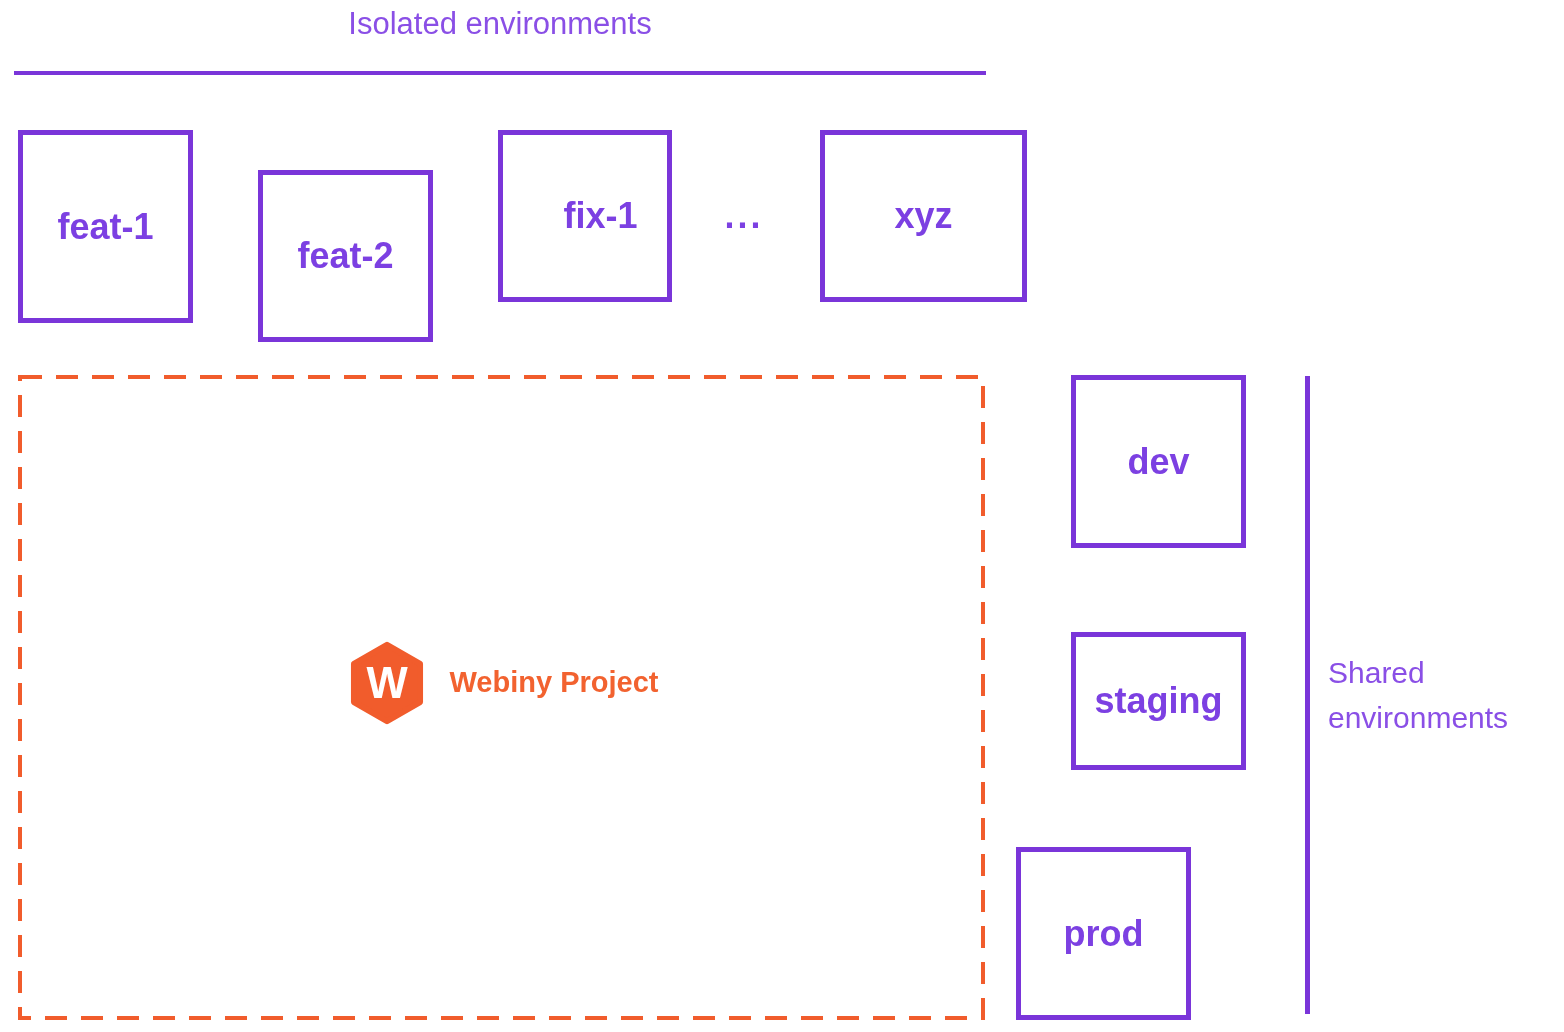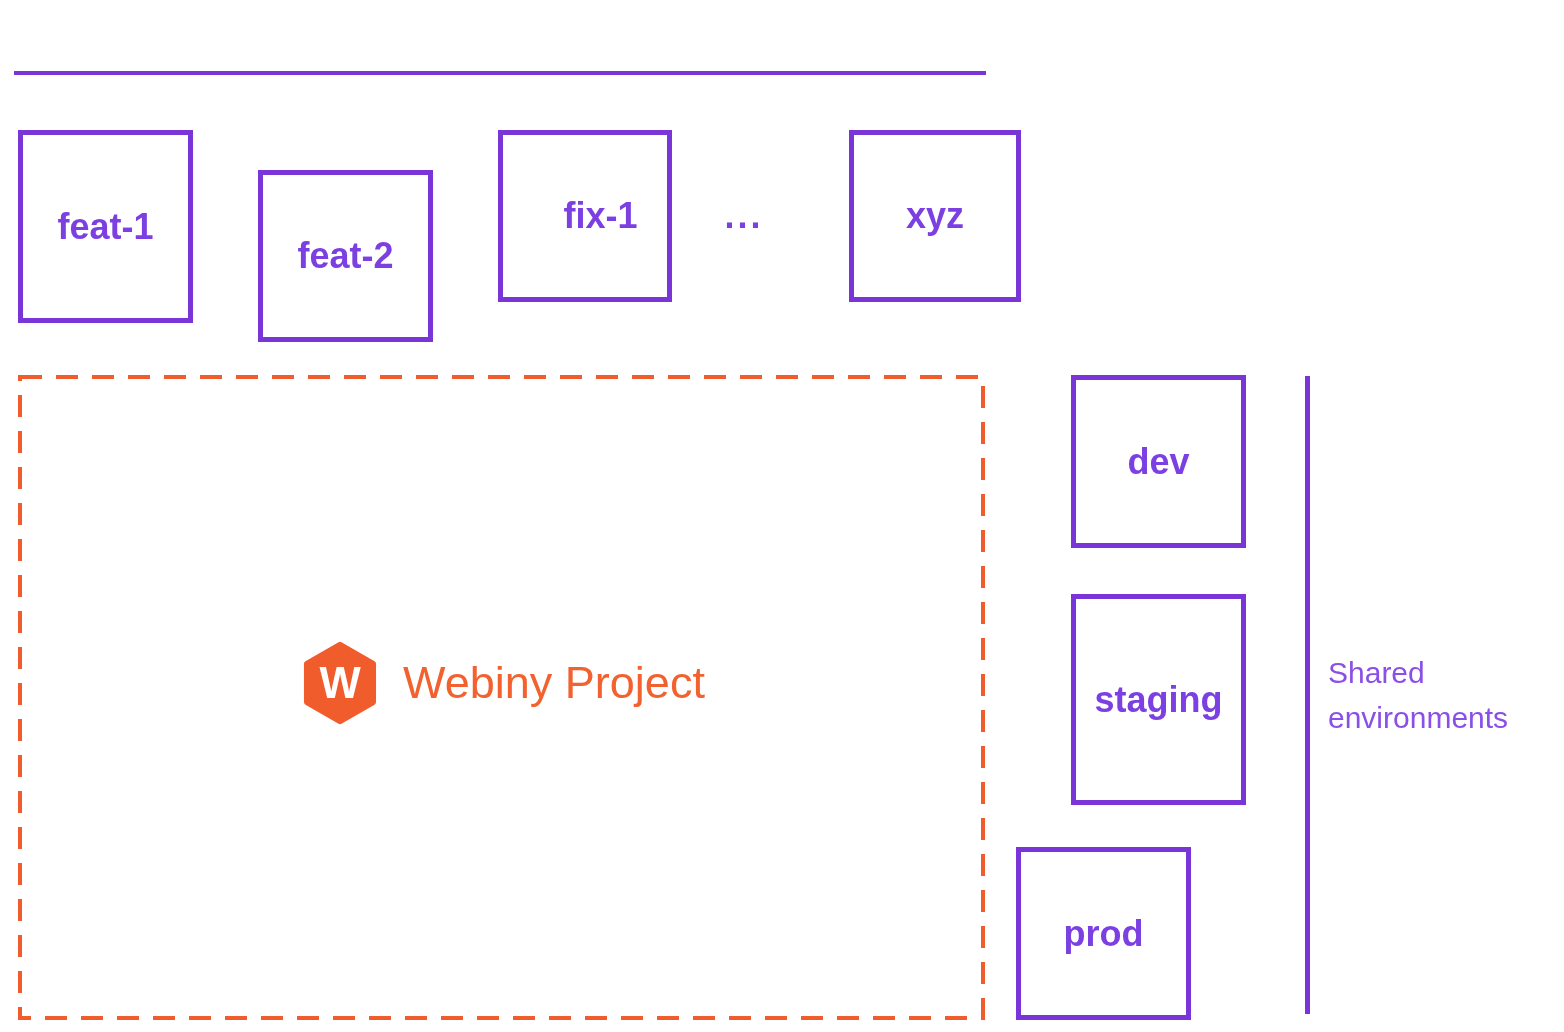--- a/index.html
+++ b/index.html
@@ -45,21 +45,21 @@
     display: flex;
     align-items: center;
     justify-content: center;
     font-size: 36px;
     font-weight: 700;
     color: var(--purple-label);
   }
   .b-feat1 { left: 18px;  top: 130px; width: 175px; height: 193px; }
   .b-feat2 { left: 258px; top: 130px; width: 175px; height: 172px; margin-top: 40px; }
   .b-fix1  { left: 498px; top: 130px; width: 174px; height: 172px; padding-left: 31px; }
-  .b-xyz   { left: 849px; top: 130px; width: 172px; height: 172px; }
+  .b-xyz   { left: 820px; top: 130px; width: 207px; height: 172px; }
 
   .ellipsis {
     position: absolute;
     left: 688px; top: 130px; width: 112px; height: 172px;
     display: flex;
     align-items: center;
     justify-content: center;
     font-size: 36px;
     font-weight: 700;
     letter-spacing: 3px;
@@ -95,28 +95,28 @@
     stroke-linejoin: round;
   }
   .logo .hex-letter {
     font-family: "Liberation Sans", sans-serif;
     font-size: 52px;
     font-weight: 700;
     fill: var(--white);
     text-anchor: middle;
   }
   .project-name {
-    font-size: 45px;
-    font-weight: 400;
+    font-size: 29px;
+    font-weight: 700;
     color: var(--orange-text);
   }
 
   
   .b-dev     { left: 1071px; top: 375px; width: 175px; height: 173px; }
-  .b-staging { left: 1071px; top: 594px; width: 175px; height: 211px; }
+  .b-staging { left: 1071px; top: 632px; width: 175px; height: 138px; }
   .b-prod    { left: 1016px; top: 847px; width: 175px; height: 173px; }
 
   .shared-vline {
     position: absolute;
     left: 1305px; top: 376px; width: 5px; height: 638px;
     background: var(--purple-border);
   }
   .shared-label {
     position: absolute;
     left: 1328px; top: 650px; width: 236px;
@@ -125,20 +125,21 @@
     font-weight: 400;
     line-height: 1.5;
     color: var(--purple-heading);
   }
 </style>
 </head>
 <body>
 
 <div class="canvas">
 
+  <div class="iso-title">Isolated environments</div>
   <div class="iso-underline"></div>
 
   <div class="box b-feat1">
     <span>feat-1</span>
   </div>
   <div class="box b-feat2">
     <span>feat-2</span>
   </div>
   <div class="box b-fix1">
     <span>fix-1</span>

